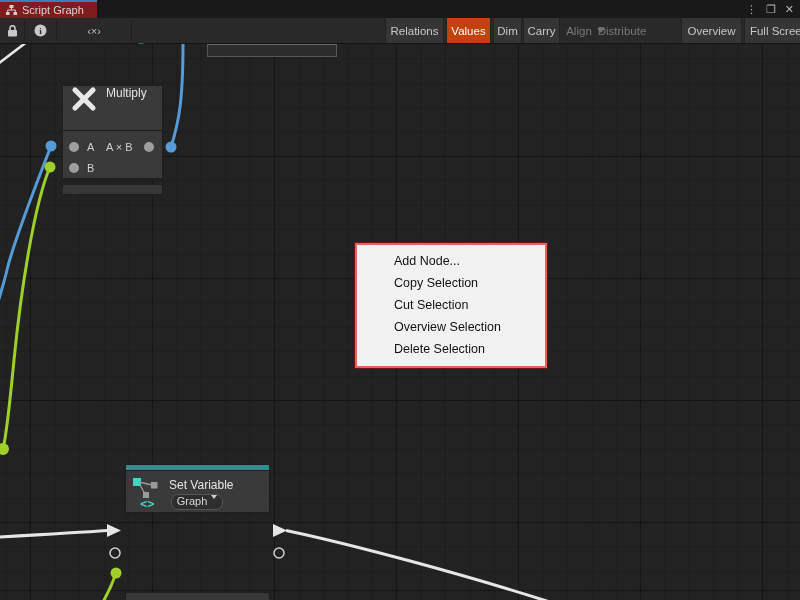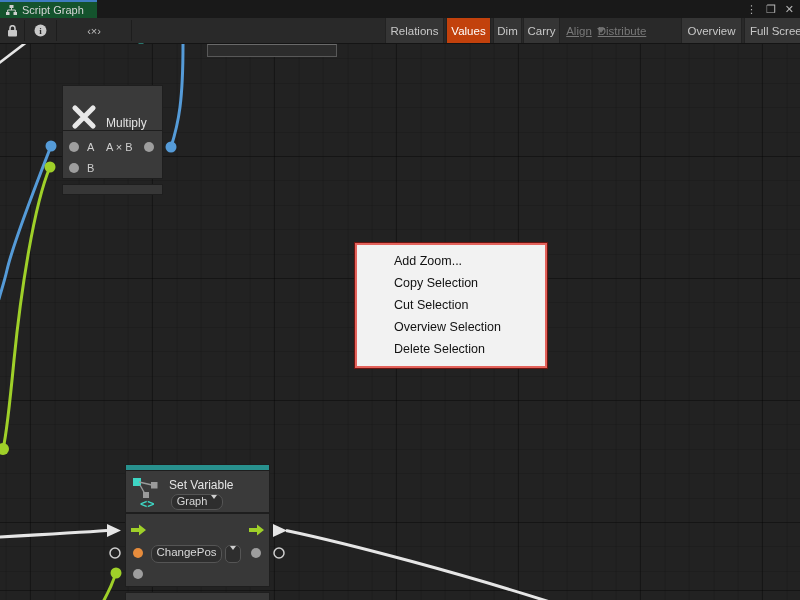--- a/index.html
+++ b/index.html
@@ -2,34 +2,34 @@
 <html><head>
 <meta charset="utf-8">
 <style>
   * { margin:0; padding:0; box-sizing:border-box; }
   html,body { width:800px; height:600px; background:#222; }
   body { font-family:"Liberation Sans", sans-serif; -webkit-font-smoothing:antialiased; }
   .screen { position:relative; width:800px; height:600px; overflow:hidden; background:#191919; }
 
   
   .tabbar { position:absolute; left:0; top:0; width:800px; height:18px; background:#191919; }
-  .tab { position:absolute; left:0; top:0; width:97px; height:18px; background:#14532d;
+  .tab { position:absolute; left:0; top:0; width:97px; height:18px; background:#7f1d1d;
          border-top:2px solid #3e7cc0; display:flex; align-items:center; gap:5px; padding:0 6px; }
   .tab-label { font-size:11px; color:#d6d6d6; white-space:nowrap; }
   .win-controls { position:absolute; right:2px; top:0; height:18px; display:flex; align-items:center; gap:9px; padding-right:4px; }
   .win-controls span { color:#b4b4b4; font-size:11px; line-height:18px; cursor:default; }
 
   
   .toolbar { position:absolute; left:0; top:18px; width:800px; height:26px; background:#292929;
              border-bottom:1px solid #141414; }
   .tbtn { position:absolute; top:0; height:25px; display:flex; align-items:center; justify-content:center;
           background:#353535; color:#c8c8c8; font-size:11.5px; border-left:1px solid #222; border-right:1px solid #222; }
   .tbtn.flat { background:transparent; border:none; }
   .tbtn.active { background:#c2410c; color:#fff; }
-  .tbtn.disabled { color:#787878;text-decoration:underline; }
+  .tbtn.disabled { color:#787878; }
   .tsep { position:absolute; top:2px; width:1px; height:21px; background:#1d1d1d; }
   .caret { width:0; height:0; border-left:4px solid transparent; border-right:4px solid transparent;
            border-top:5px solid #9a9a9a; margin-left:5px; display:inline-block; }
   .caret.dim { border-top-color:#6f6f6f; }
   .zoom-track { position:absolute; left:267px; top:31px; width:91px; height:1px; background:#8f8f8f; }
   .zoom-handle { position:absolute; left:352px; top:26px; width:11px; height:11px; border-radius:50%; background:#9a9a9a; }
   .zoom-label { position:absolute; left:238px; top:25px; font-size:11.5px; color:#c8c8c8; }
   .zoom-value { position:absolute; left:369px; top:25px; font-size:11px; color:#bdbdbd; }
   .graph-title { position:absolute; left:153px; top:25px; font-size:11.5px; color:#cfcfcf; }
   .code-glyph { color:#bdbdbd; font-size:11px; letter-spacing:0px; }
@@ -44,21 +44,21 @@
     background-position: 30px 0, 0 -10px, 5.6px 0, 0 -10px; }
   svg.edges { position:absolute; left:0; top:44px; width:800px; height:556px; pointer-events:none; }
 
   
   .node-sec { position:absolute; background:#3a3a3a; border:1px solid #1e1e1e; }
   .port-dot { position:absolute; width:10px; height:10px; border-radius:50%; background:#9e9e9e; }
   .port-dot.orange { background:#e78c3c; }
   .port-label { position:absolute; font-size:11px; color:#cfcfcf; }
 
   
-  .mul-header { left:62px; top:85px; width:101px; height:46px; display:flex; align-items:flex-end; gap:9px; padding-left:8px; }
+  .mul-header { left:62px; top:85px; width:101px; height:46px; display:flex; align-items:flex-start; gap:9px; padding-left:8px; }
   .mul-title { font-size:12px; color:#e4e4e4; }
   .mul-body { left:62px; top:130px; width:101px; height:49px; }
   .mul-footer { left:62px; top:184px; width:101px; height:11px; background:#373737; }
 
   
   .sv-bar { position:absolute; left:125px; top:464px; width:145px; height:6px; background:#28918e; border:1px solid #1e1e1e; border-bottom:none; }
   .sv-header { left:125px; top:470px; width:145px; height:43px; display:flex; align-items:flex-start; gap:7px; padding:5px 0 0 6px; }
   .sv-title { font-size:12px; color:#e4e4e4; margin-top:2px; }
   .sv-body { left:125px; top:513px; width:145px; height:74px; background:#383838; }
   .sv-footer { left:125px; top:592px; width:145px; height:10px; background:#373737; }
@@ -217,40 +217,23 @@
       <rect x="19" y="6" width="6.5" height="6.5" fill="#9a9a9a"></rect>
       <rect x="11" y="16" width="6" height="6" fill="#9a9a9a"></rect>
       <text x="8" y="32" font-size="12" font-weight="bold" fill="#3ed6c4" font-family="DejaVu Sans Mono, monospace">&lt;&gt;</text>
     </svg>
     <span class="sv-title">Set Variable</span>
     <div class="dd graph-dd">
       <span>Graph</span>
       <span class="caret"></span>
     </div>
   </div>
-  <div class="node-sec sv-body">
-    <svg class="flow-arrow" style="left:5px;top:10px;" viewBox="0 0 16 12">
-      <polygon points="0,4 8,4 8,0.5 15,6 8,11.5 8,8 0,8" fill="#9fd029"></polygon>
-    </svg>
-    <svg class="flow-arrow" style="left:123px;top:10px;" viewBox="0 0 16 12">
-      <polygon points="0,4 8,4 8,0.5 15,6 8,11.5 8,8 0,8" fill="#9fd029"></polygon>
-    </svg>
-    <div class="port-dot orange" style="left:7px;top:34px;"></div>
-    <div class="dd cp-dd">
-      <span>ChangePos</span>
-    </div>
-    <div class="dd cp-caret-box">
-      <span class="caret"></span>
-    </div>
-    <div class="port-dot" style="left:125px;top:34px;"></div>
-    <div class="port-dot" style="left:7px;top:55px;"></div>
-  </div>
   <div class="node-sec sv-footer"></div>
 
   <div class="ctx-menu">
-    <div class="ctx-item">Add Zoom...</div>
+    <div class="ctx-item">Add Node...</div>
     <div class="ctx-item">Copy Selection</div>
     <div class="ctx-item">Cut Selection</div>
     <div class="ctx-item">Overview Selection</div>
     <div class="ctx-item">Delete Selection</div>
   </div>
 
 </div>
 
 </body></html>

